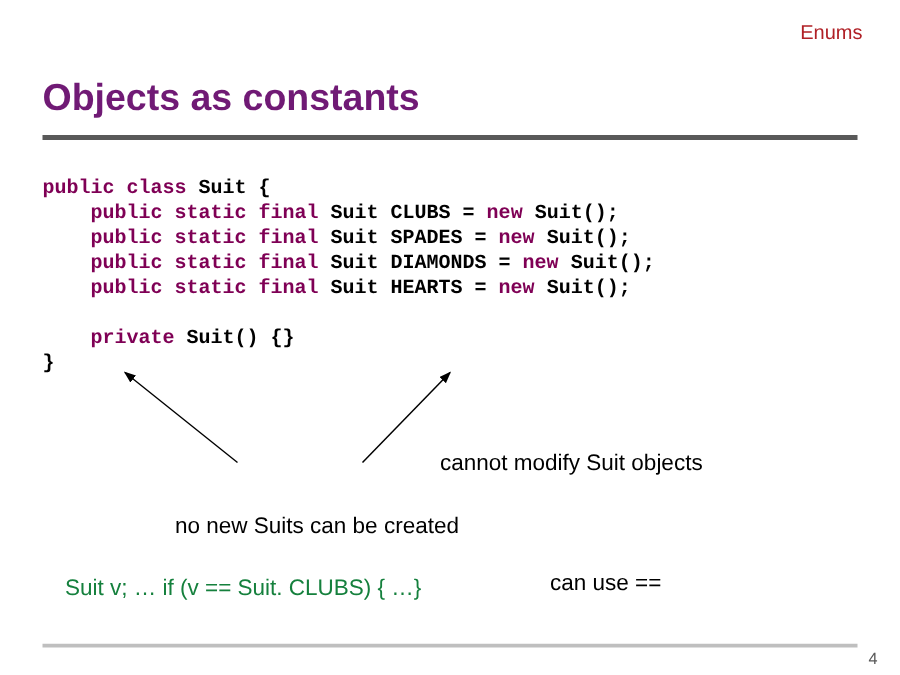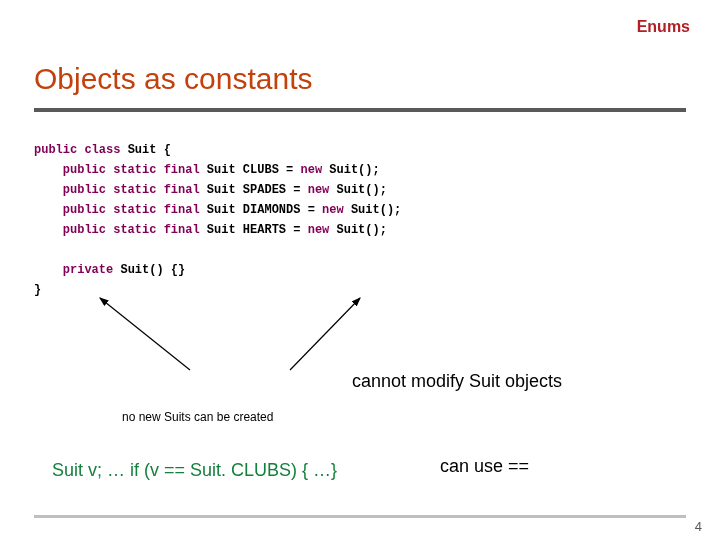--- a/index.html
+++ b/index.html
@@ -10,70 +10,69 @@
     background: #fff;
     font-family: Arial, Helvetica, sans-serif;
     position: relative;
     overflow: hidden;
   }
   .header-label {
     position: absolute;
     top: 18px;
     right: 30px;
     color: #b02026;
-    font-weight: bold;
+    font-weight: normal;
     font-size: 16px;
   }
   .title {
     position: absolute;
     top: 62px;
     left: 34px;
-    color: #c2410c;
-    font-weight: normal;
+    color: #701a75;
+    font-weight: bold;
     font-size: 30px;
   }
   .title-underline {
     position: absolute;
     top: 108px;
     left: 34px;
     width: 652px;
     height: 4px;
     background: #595959;
   }
   .code {
     position: absolute;
     top: 140px;
     left: 34px;
     font-family: "Courier New", Courier, monospace;
-    font-size: 12px;
+    font-size: 16px;
     font-weight: bold;
     color: #000;
     white-space: pre;
     line-height: 20px;
   }
   .kw   { color: #7f0055; }
   .arrows {
     position: absolute;
     top: 290px;
     left: 80px;
     pointer-events: none;
   }
   .note1 {
     position: absolute;
     top: 360px;
     left: 352px;
     font-size: 18px;
     color: #000;
-    margin-top: 11px;
   }
   .note2 {
     position: absolute;
     top: 410px;
-    left: 122px;
-    font-size: 12px;
+    left: 140px;
+    font-size: 18px;
     color: #000;
   }
   .usage {
     position: absolute;
     top: 460px;
     left: 52px;
     font-size: 18px;
     color: #15803d;
   }
   .usage-note {

